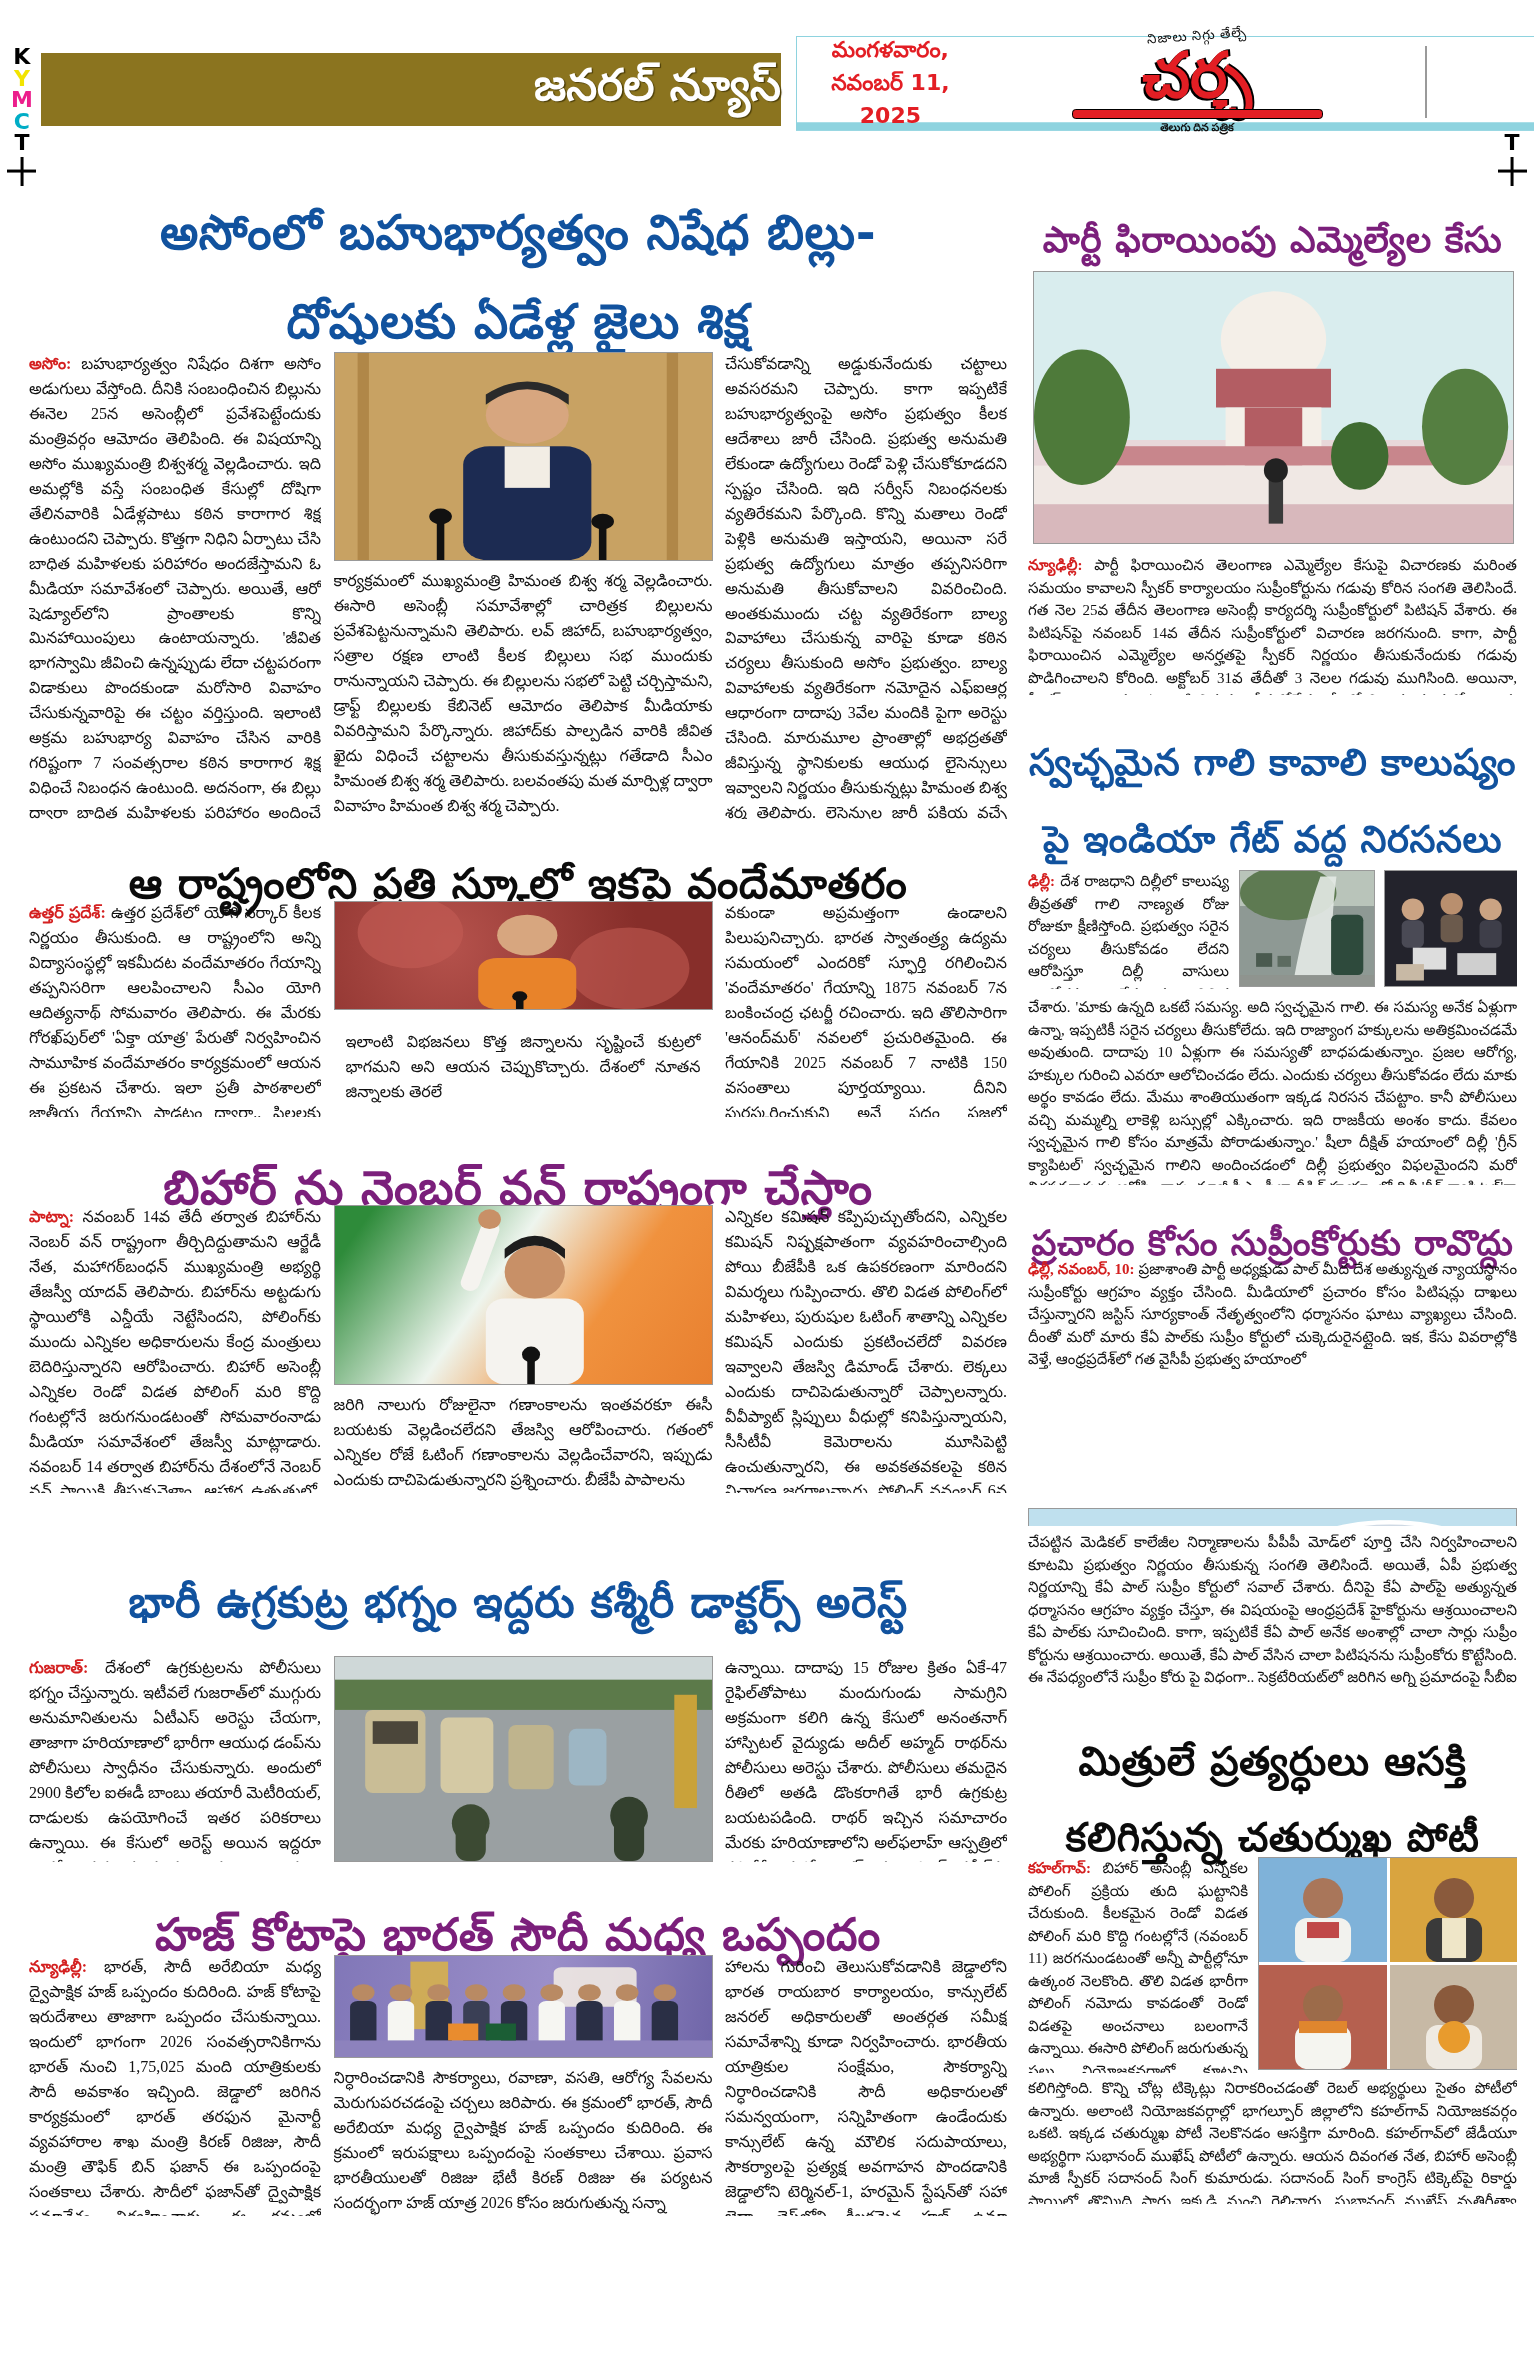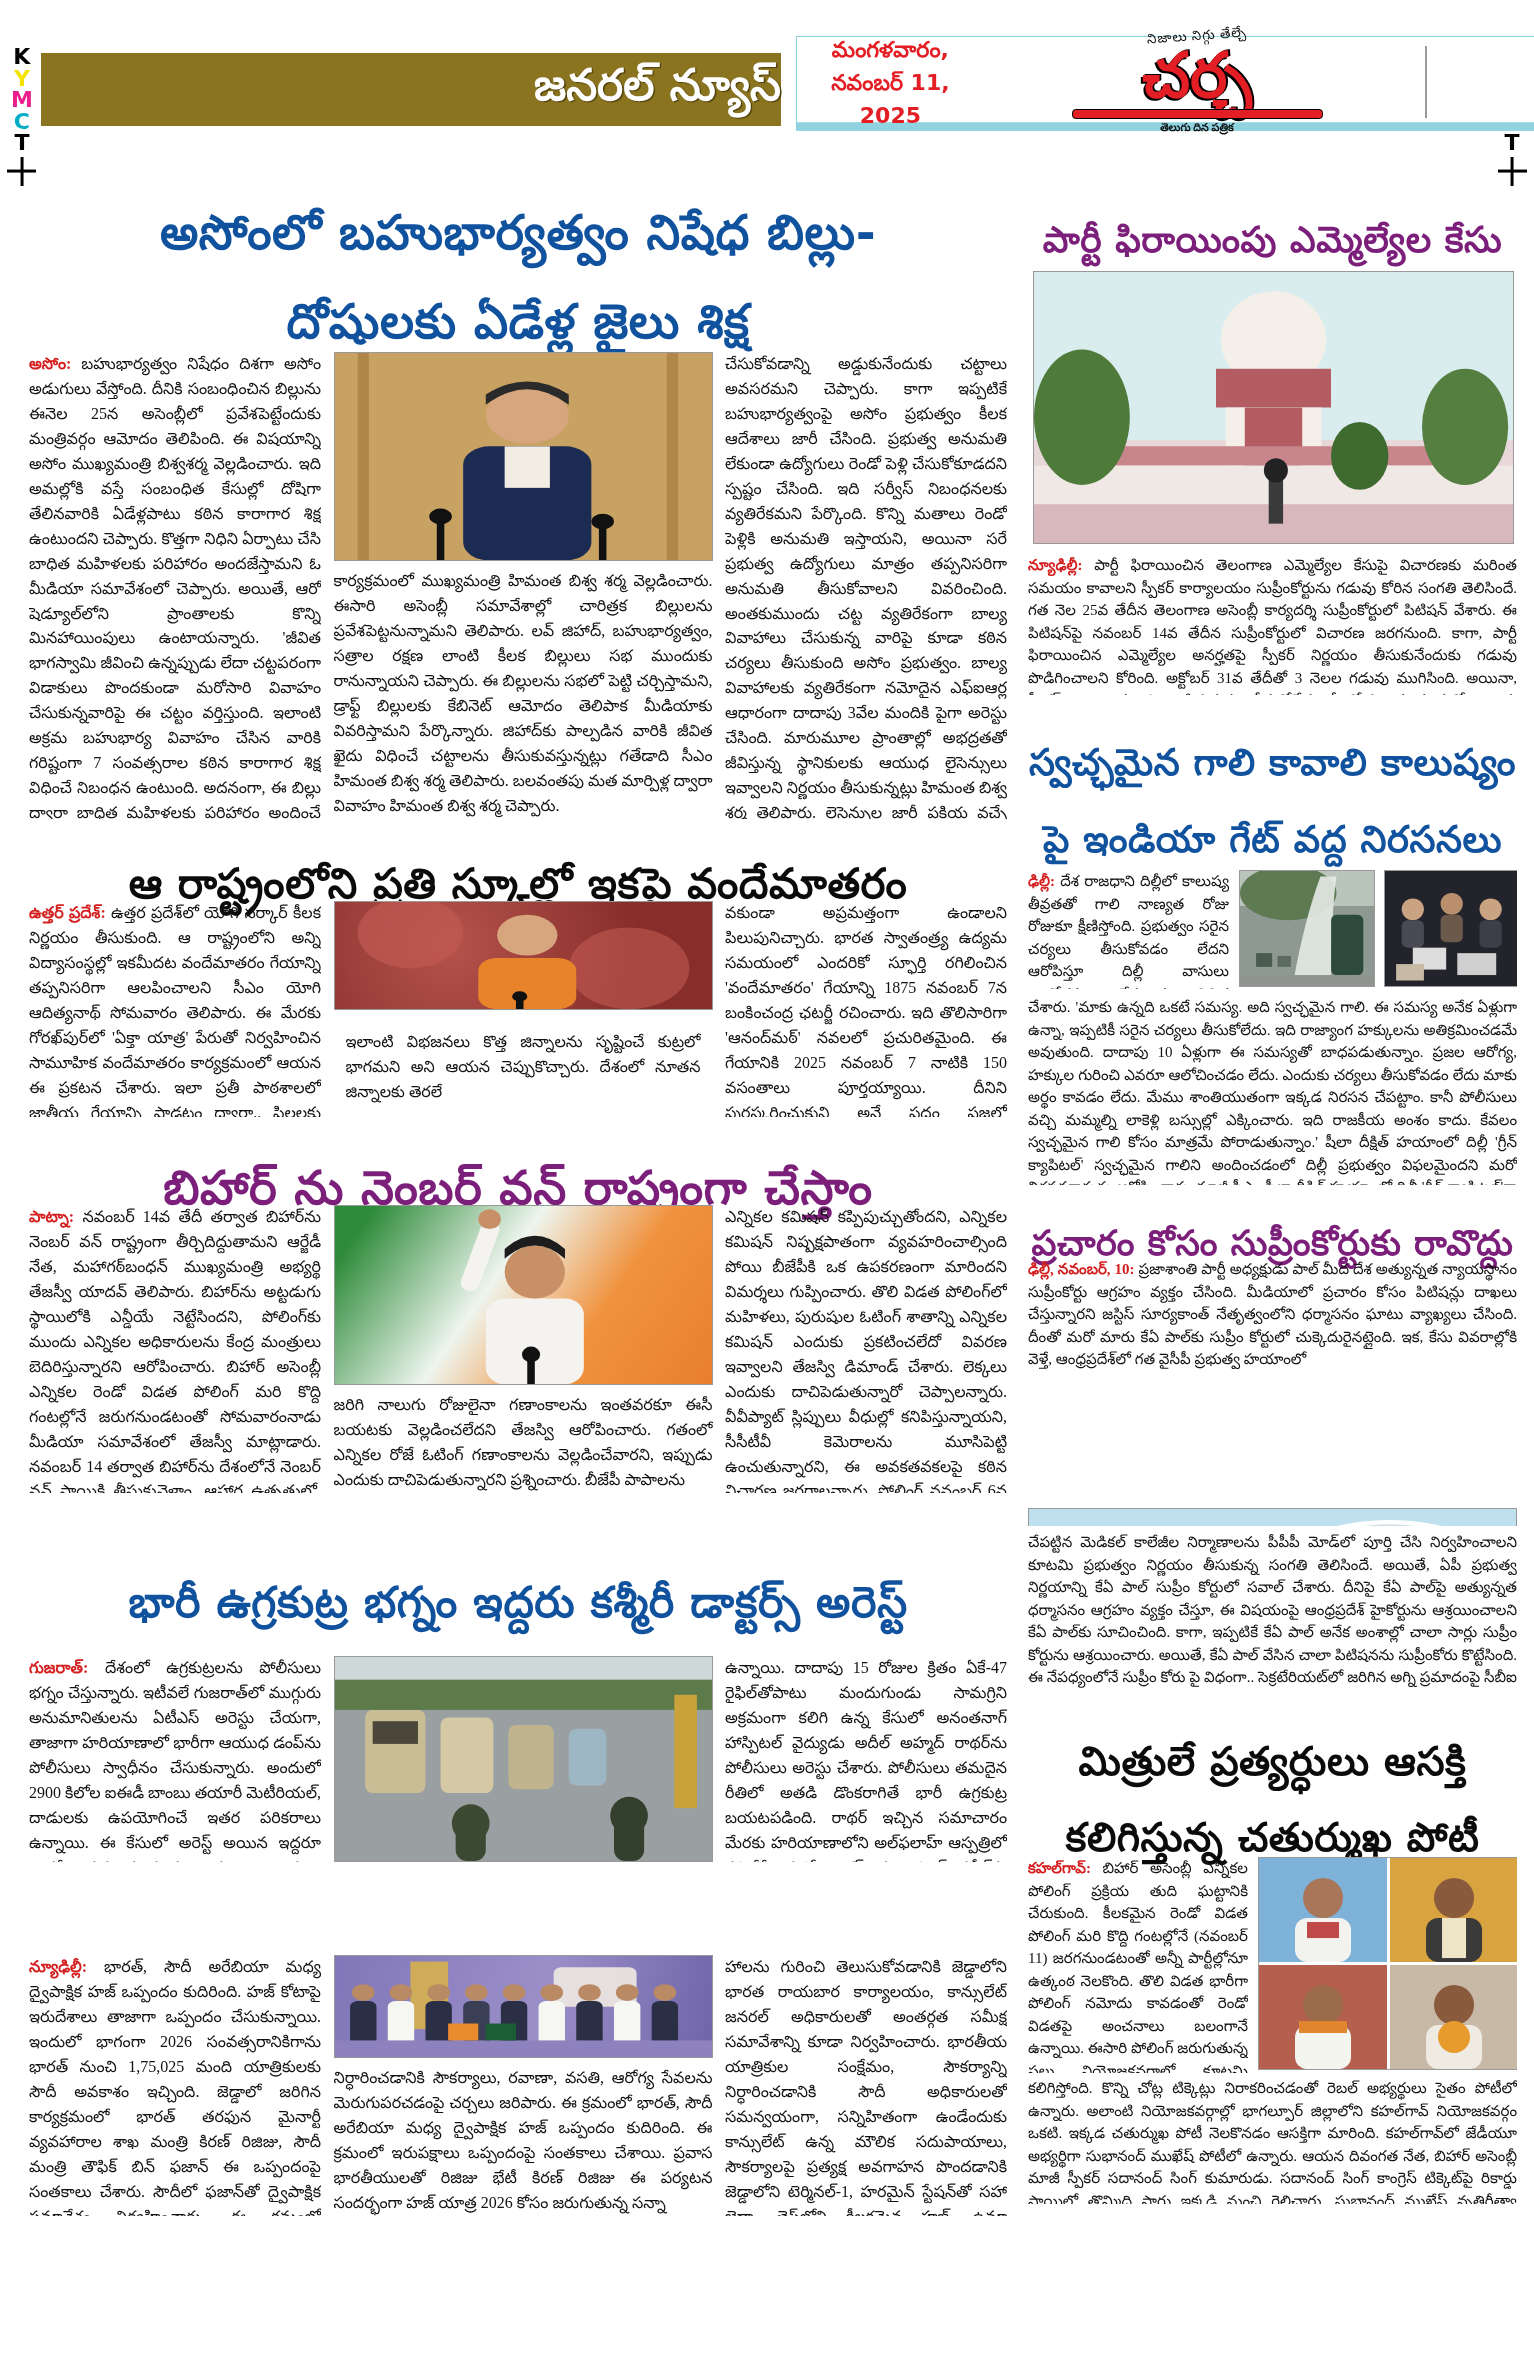--- a/index.html
+++ b/index.html
@@ -203,20 +203,23 @@
             <rect x="32" y="40" width="8" height="14" rx="3" fill="#3c4a33"></rect>
           <circle cx="78" cy="42" r="5" fill="#33402e"></circle>
             <rect x="74" y="38" width="8" height="16" rx="3" fill="#33402e"></rect>
           <rect x="90" y="10" width="6" height="30" fill="#c9a23a"></rect>
         </svg>
       </div>
     </div>
     <div class="b-col">ఉన్నాయి. దాదాపు 15 రోజుల క్రితం ఏకే-47 రైఫిల్‌తోపాటు మందుగుండు సామగ్రిని అక్రమంగా కలిగి ఉన్న కేసులో అనంతనాగ్ హాస్పిటల్ వైద్యుడు అదీల్ అహ్మద్ రాథర్‌ను పోలీసులు అరెస్టు చేశారు. పోలీసులు తమదైన రీతిలో అతడి డొంకరాగితే భారీ ఉగ్రకుట్ర బయటపడింది. రాథర్ ఇచ్చిన సమాచారం మేరకు హరియాణాలోని అల్‌ఫలాహ్ ఆస్పత్రిలో పనిచేసే మరో డాక్టర్ ముజామిల్ షకీల్‌ను పోలీసులు అరెస్టు చేశారు. అతడిని కస్టడీలో విచారణ చేయగా ఈ ఆయుధ డంప్, కుట్రకు సంబంధించిన వివరాలు వెలుగులోకి వచ్చాయి.</div>
   </div>
 
+  <h1 class="hl purple" style="top:1871px;font-size:45px;line-height:1.5;">
+    <span>హజ్ కోటాపై భారత్ సౌదీ మధ్య ఒప్పందం</span>
+  </h1>
   <div class="body3" style="top:1955px;height:261px;">
     <div class="b-col narrow">
       <span class="dateline">న్యూఢిల్లీ:</span>
       <span>భారత్, సౌదీ అరేబియా మధ్య ద్వైపాక్షిక హజ్ ఒప్పందం కుదిరింది. హజ్ కోటాపై ఇరుదేశాలు తాజాగా ఒప్పందం చేసుకున్నాయి. ఇందులో భాగంగా 2026 సంవత్సరానికిగాను భారత్ నుంచి 1,75,025 మంది యాత్రికులకు సౌదీ అవకాశం ఇచ్చింది. జెడ్డాలో జరిగిన కార్యక్రమంలో భారత్ తరఫున మైనార్టీ వ్యవహారాల శాఖ మంత్రి కిరణ్ రిజిజు, సౌదీ మంత్రి తౌఫిక్ బిన్ ఫజాన్ ఈ ఒప్పందంపై సంతకాలు చేశారు. సౌదీలో ఫజాన్‌తో ద్వైపాక్షిక సమావేశం నిర్వహించారు. ఈ క్రమంలో ఇరుదేశాల మంత్రులు హజ్ యాత్ర సన్నాహాలను సమీక్షించారు. సమన్వయం, మద్దతు వంటి అంశాల గురించి చర్చించారు. భారతీయ యాత్రికుల కోసం తీర్థయాత్ర ప్రక్రియను మరింత క్రమబద్ధీకరించడానికి ఉమ్మడి నిబద్ధతను పునరుద్ఘాటించారు. యాత్రికులకు సౌకర్యవంతమైన తీర్థయాత్ర అనుభవాన్ని</span>
     </div>
     <div class="b-col mid">
       <div class="photo ph-haj">
         <svg viewBox="0 0 100 36" preserveAspectRatio="none">
           <rect x="20" y="2" width="10" height="24" fill="#e0b63d" opacity="0.8"></rect>
           <rect x="58" y="4" width="22" height="14" rx="2" fill="#efe9e2" opacity="0.9"></rect>

